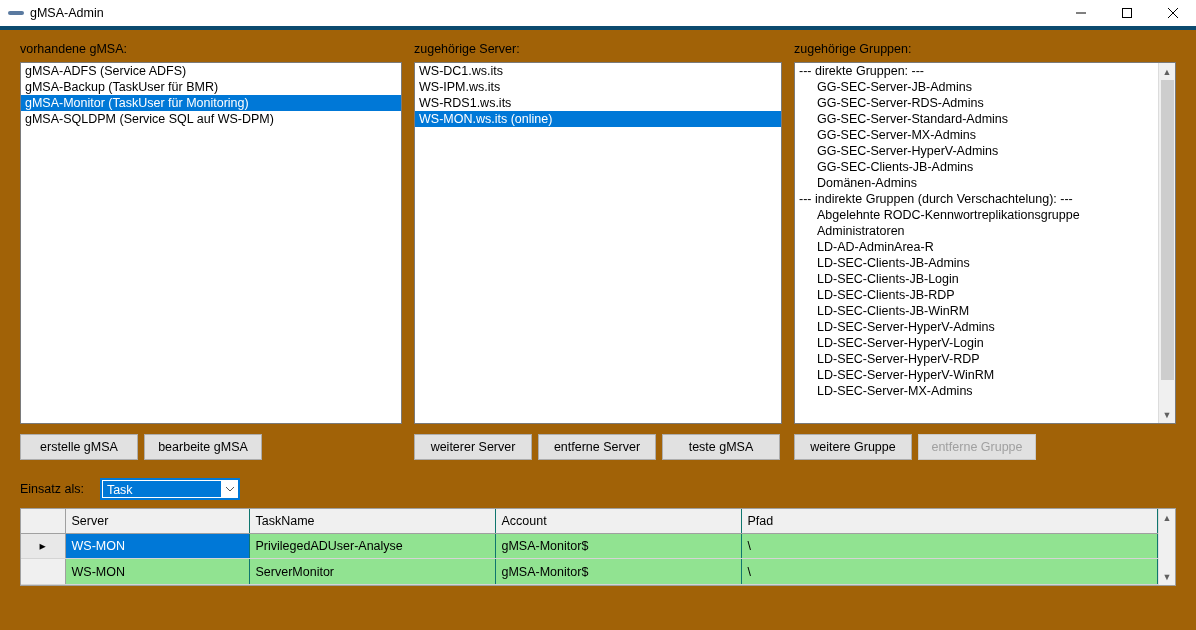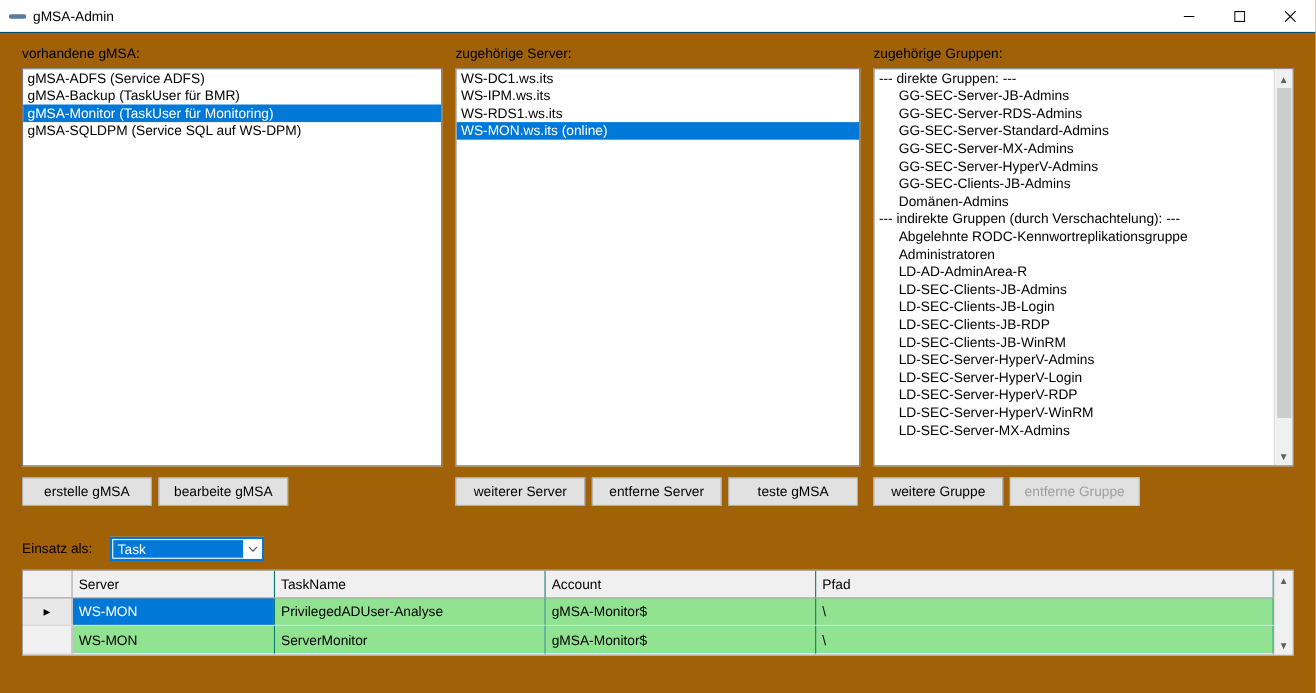--- a/index.html
+++ b/index.html
@@ -14,21 +14,21 @@
       width: 1196px;
       height: 630px;
       overflow: hidden;
       position: relative;
     }
 
     
     .titlebar {
       height: 30px;
       background: #ffffff;
-      border-bottom: 1px solid #0c4a6e;
+      border-bottom: 4px solid #0c4a6e;
       display: flex;
       align-items: center;
       padding-left: 8px;
     }
     .titlebar-icon {
       width: 16px;
       height: 16px;
       margin-right: 6px;
       display: inline-flex;
       align-items: center;
@@ -144,21 +144,21 @@
       color: #a0a0a0;
       border-color: #c8c8c8;
       cursor: default;
     }
 
     
     .lower-controls {
       display: flex;
       align-items: center;
       gap: 16px;
-      margin-top: 28px;
+      margin-top: 18px;
       margin-bottom: 8px;
     }
     .combo {
       border: 2px solid #0078d7;
       background: #fff;
       height: 22px;
       width: 140px;
       display: flex;
       align-items: stretch;
     }

